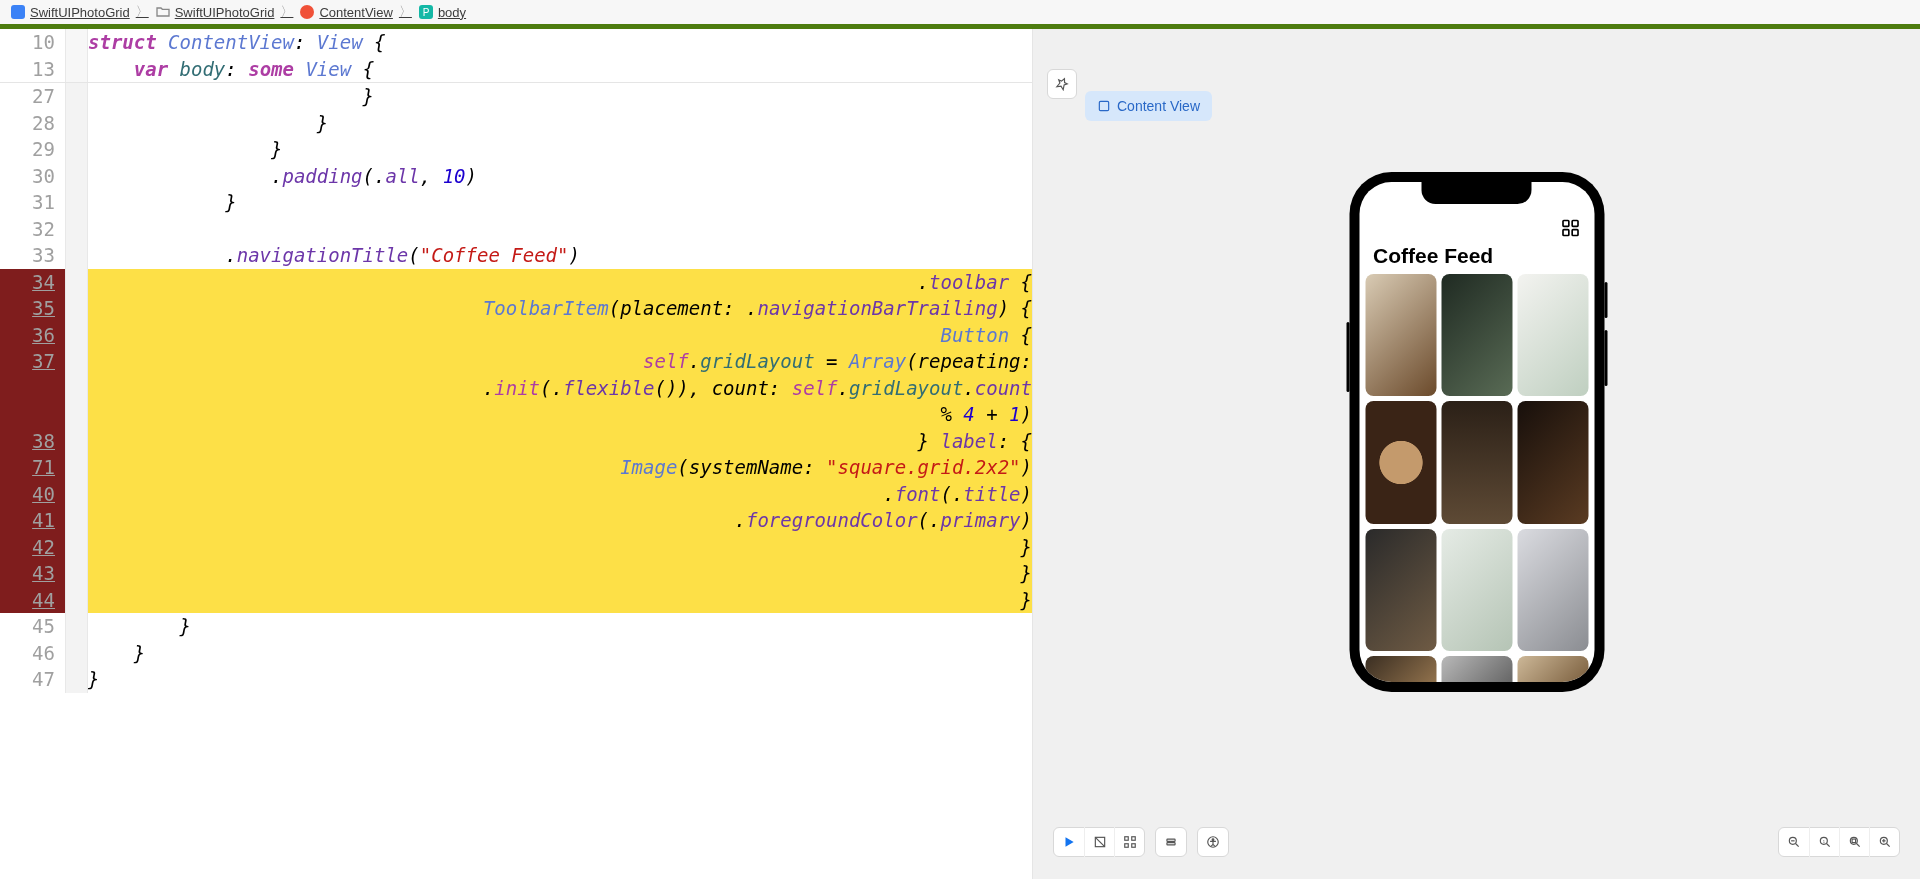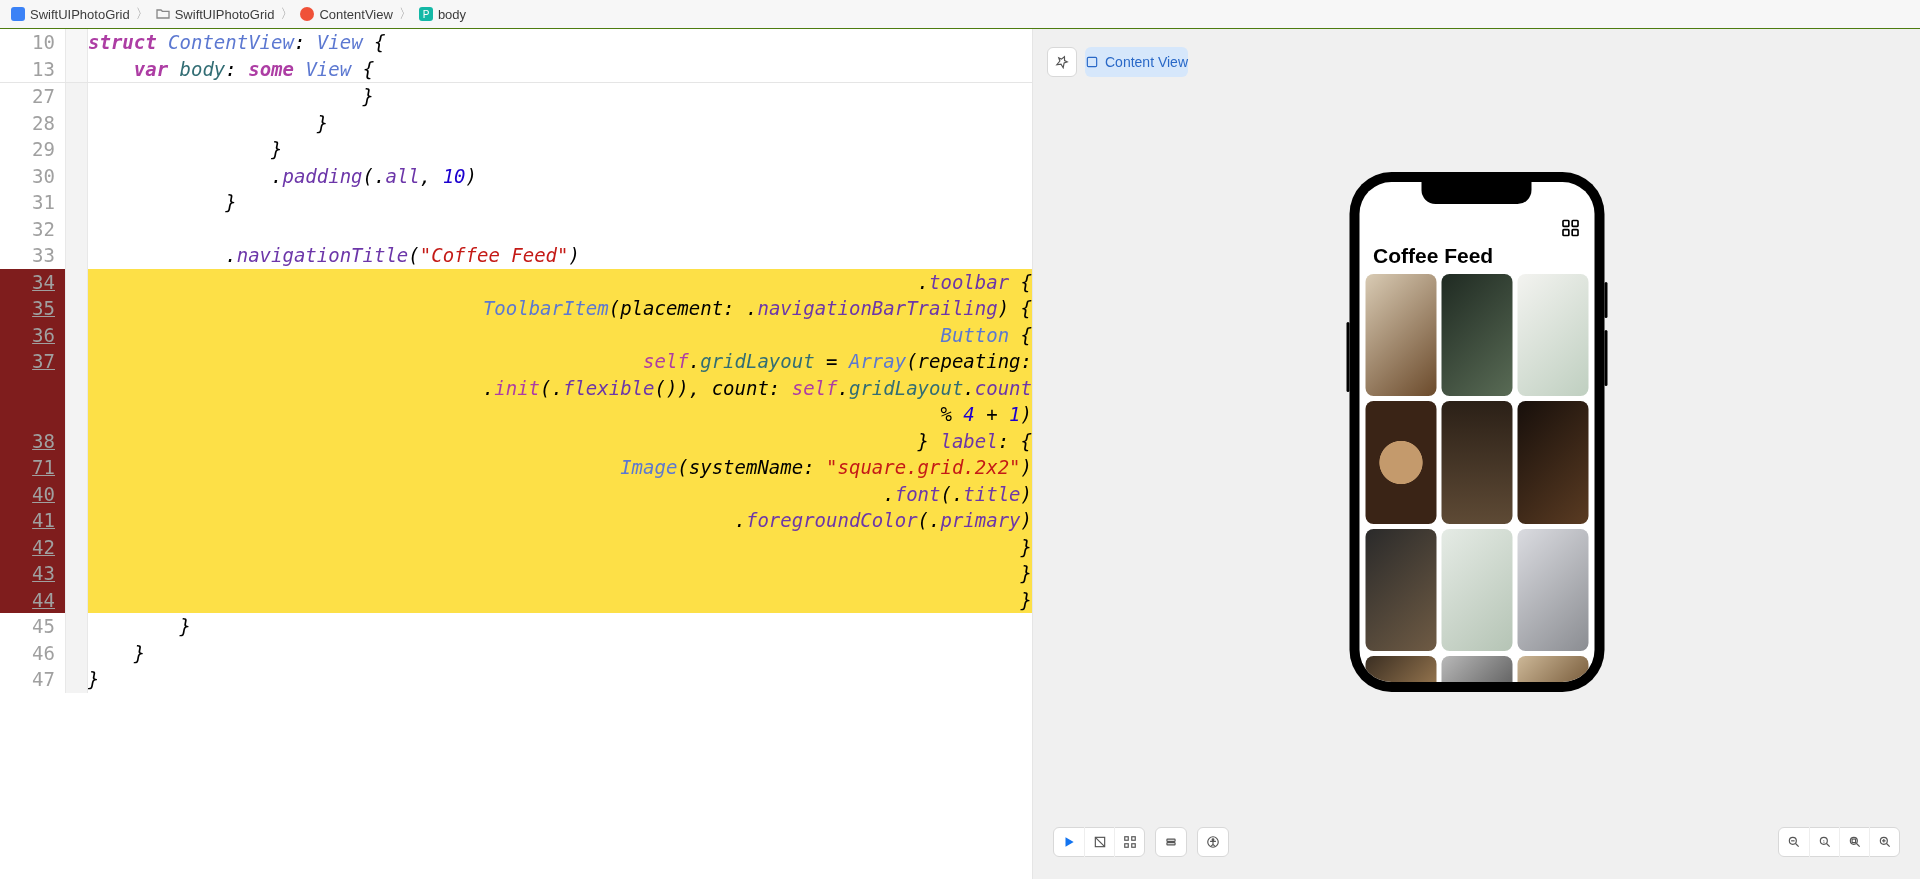--- a/index.html
+++ b/index.html
@@ -1,18 +1,18 @@
 <!DOCTYPE html>
 <html><head>
 <meta charset="utf-8">
 <style>
 * { box-sizing: border-box; margin: 0; padding: 0; }
 html, body { width: 100%; height: 100%; font-family: -apple-system, "SF Pro", Helvetica, Arial, sans-serif; background: #fff; overflow: hidden; }
 .root { display: flex; flex-direction: column; width: 1920px; height: 879px; }
-.breadcrumb-bar { height: 29px; border-bottom: 1px solid #4d7c0f; display: flex; align-items: center; padding: 0 10px; gap: 6px; font-size: 13px; color: #3c3c3c; background: #f7f7f7; }
+.breadcrumb-bar { height: 29px; border-bottom: 5px solid #4d7c0f; display: flex; align-items: center; padding: 0 10px; gap: 6px; font-size: 13px; color: #3c3c3c; background: #f7f7f7; text-decoration: underline; }
 .bc-sep { color: #9a9a9a; }
 .bc-icon { width: 16px; height: 16px; display:inline-flex; align-items:center; justify-content:center; }
 .bc-item { display:flex; align-items:center; gap:4px; cursor:default; }
 .main { flex:1; display:flex; overflow:hidden; }
 .editor-pane { width:1033px; display:flex; flex-direction:column; border-right:1px solid #e5e5e5; overflow:hidden; position:relative;}
 .sticky-lines { border-bottom:1px solid #e5e5e5; }
 .code-scroll { flex:1; overflow:hidden; }
 .code-line { display:flex; font-family: "SF Mono", Menlo, Consolas, monospace; font-size:19px; line-height:26.5px; white-space:pre; }
 .gutter { width:65px; text-align:right; padding-right:10px; color:#a0a0a0; user-select:none; background:#fff; }
 .fold-gutter { width:23px; background:#f3f3f3; border-left:1px solid #e8e8e8; border-right:1px solid #e8e8e8; }
@@ -25,21 +25,21 @@
 .tok-self { color:#ad3da4; }
 .tok-method { color:#326d74; }
 .tok-method2 { color:#6c36a9;margin-top:20px; }
 .tok-string { color:#c41a16; }
 .tok-num { color:#1c00cf; }
 .tok-plain { color:#000; }
 
 .canvas-pane { flex:1; background:#f0f0f0; position:relative; }
 .canvas-topbar { position:absolute; top:18px; left:14px; display:flex; gap:8px; align-items:center; }
 .pin-btn { width:30px; height:30px; border:1px solid #d8d8d8; border-radius:6px; background:#fff; display:flex; align-items:center; justify-content:center; cursor:pointer; }
-.content-view-chip { height:30px; padding:0 0; border-radius:6px; background:#d6e7fb; color:#2968c7; display:flex; align-items:center; gap:6px; font-size:14px; cursor:pointer; }
+.content-view-chip { height:30px; padding:0 12px; border-radius:6px; background:#d6e7fb; color:#2968c7; display:flex; align-items:center; gap:6px; font-size:14px; cursor:pointer;margin-top:44px; }
 
 .phone-frame { position:absolute; top:105px; left:50%; transform:translateX(-50%); width:255px; height:520px; background:#000; border-radius:42px; padding:10px;margin-top:38px;  }
 .phone-btn-r1{position:absolute; right:-3px; top:110px; width:3px; height:36px; background:#000; border-radius:2px;}
 .phone-btn-r2{position:absolute; right:-3px; top:158px; width:3px; height:56px; background:#000; border-radius:2px;}
 .phone-btn-l{position:absolute; left:-3px; top:150px; width:3px; height:70px; background:#000; border-radius:2px;}
 .phone-screen { width:100%; height:100%; background:#fff; border-radius:32px; overflow:hidden; position:relative; }
 .notch { position:absolute; top:0; left:50%; transform:translateX(-50%); width:110px; height:22px; background:#000; border-bottom-left-radius:14px; border-bottom-right-radius:14px; z-index:5;}
 .app-header { padding:36px 14px 6px 14px; display:flex; flex-direction:column; gap:6px;}
 .app-toolbar-row{display:flex; justify-content:flex-end;}
 .grid-icon{width:20px;height:20px; color:#000;}

